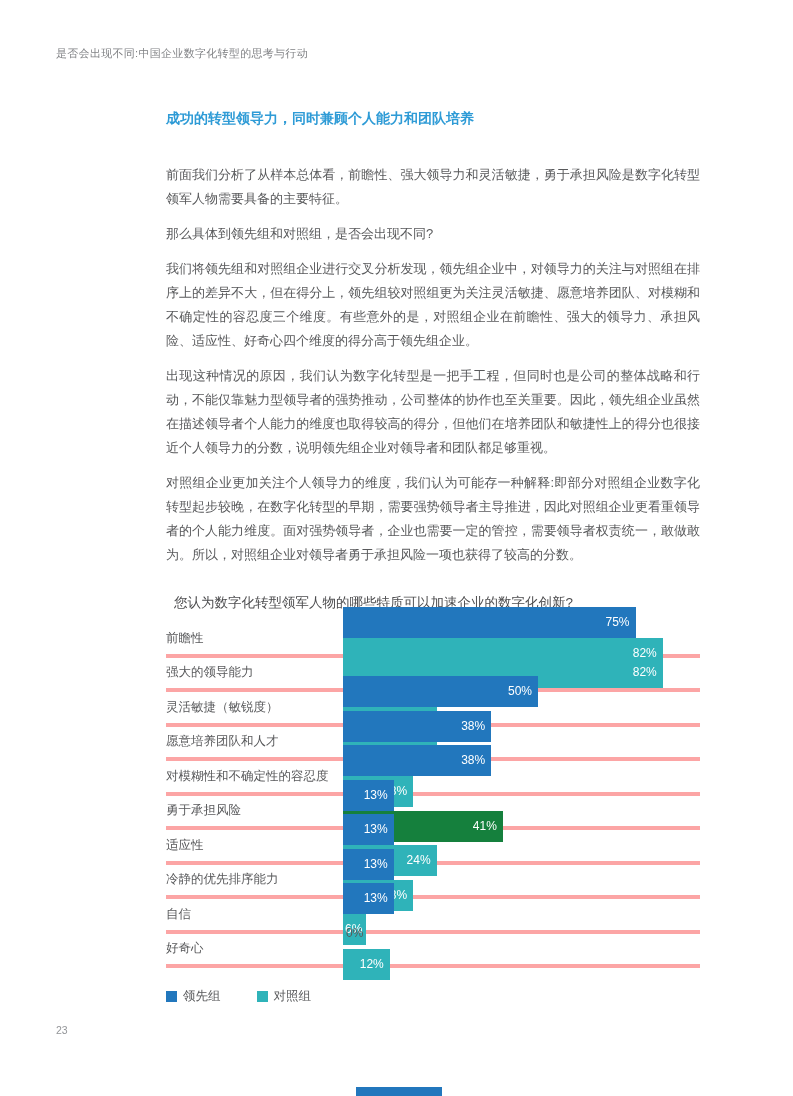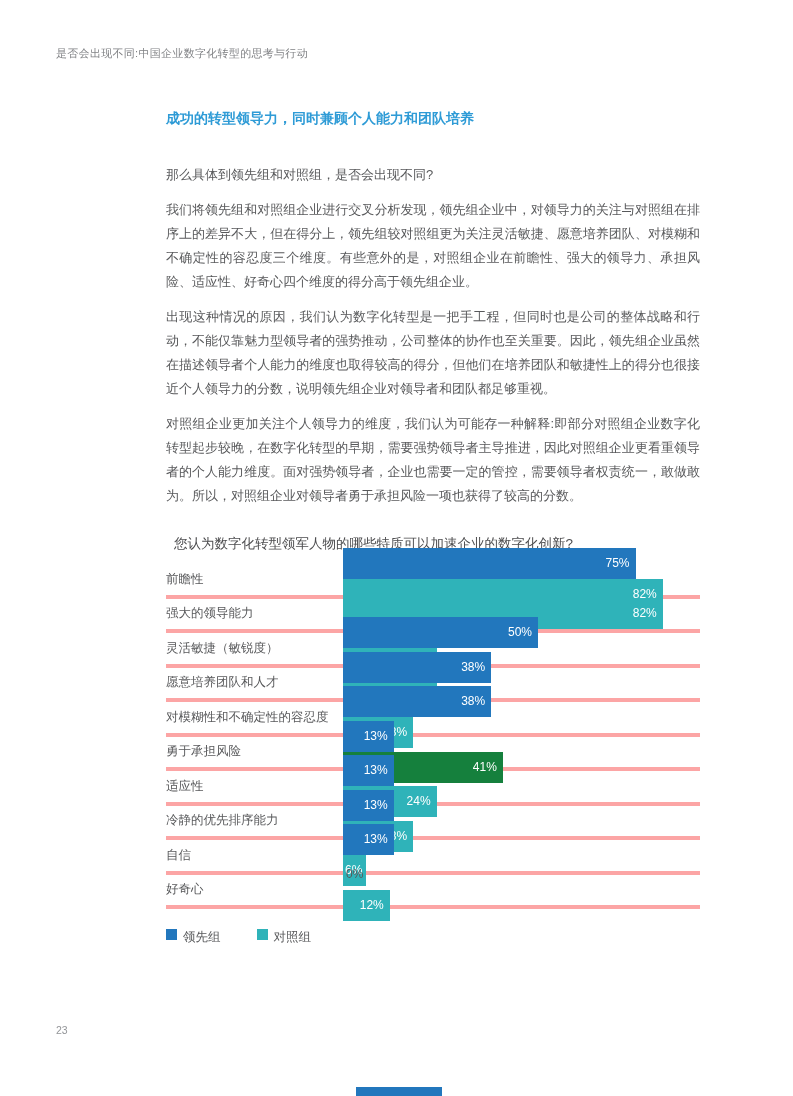--- a/index.html
+++ b/index.html
@@ -57,41 +57,42 @@
   .bar-line.small { justify-content:center; padding-right:2px; }
   .bar-line.zero {
     background:transparent !important;
     color:#58595B;
     justify-content:flex-start; padding-left:3px;
   }
   .legend {
     display:flex; align-items:center; gap:36px;
     margin-top:20px;
   }
-  .legend-item { display:flex; gap:6px; }
+  .legend-item { display:flex; align-items:center; gap:6px; }
   .legend-swatch { width:11px; height:11px; display:inline-block; }
   .legend-label { font-size:12.5px; color:#58595B; }
   .page-number {
     position:absolute; left:56px; top:1024px;
     font-size:10.5px; color:#939598;
   }
   .bottom-accent {
     position:absolute; left:356px; bottom:0;
     width:86px; height:9px;
   }
 </style>
 </head>
 <body>
 
 <div class="page-header">是否会出现不同:中国企业数字化转型的思考与行动</div>
 
 <div class="content">
   <h1 class="article-title" style="color: rgb(46, 155, 214);">成功的转型领导力，同时兼顾个人能力和团队培养</h1>
 
   <div id="paragraphs">
+      <p class="body-para">前面我们分析了从样本总体看，前瞻性、强大领导力和灵活敏捷，勇于承担风险是数字化转型领军人物需要具备的主要特征。</p>
       <p class="body-para">那么具体到领先组和对照组，是否会出现不同?</p>
       <p class="body-para">我们将领先组和对照组企业进行交叉分析发现，领先组企业中，对领导力的关注与对照组在排序上的差异不大，但在得分上，领先组较对照组更为关注灵活敏捷、愿意培养团队、对模糊和不确定性的容忍度三个维度。有些意外的是，对照组企业在前瞻性、强大的领导力、承担风险、适应性、好奇心四个维度的得分高于领先组企业。</p>
       <p class="body-para">出现这种情况的原因，我们认为数字化转型是一把手工程，但同时也是公司的整体战略和行动，不能仅靠魅力型领导者的强势推动，公司整体的协作也至关重要。因此，领先组企业虽然在描述领导者个人能力的维度也取得较高的得分，但他们在培养团队和敏捷性上的得分也很接近个人领导力的分数，说明领先组企业对领导者和团队都足够重视。</p>
       <p class="body-para">对照组企业更加关注个人领导力的维度，我们认为可能存一种解释:即部分对照组企业数字化转型起步较晚，在数字化转型的早期，需要强势领导者主导推进，因此对照组企业更看重领导者的个人能力维度。面对强势领导者，企业也需要一定的管控，需要领导者权责统一，敢做敢为。所以，对照组企业对领导者勇于承担风险一项也获得了较高的分数。</p>
     </div>
 
   <div class="chart-question">您认为数字化转型领军人物的哪些特质可以加速企业的数字化创新?</div>
 
   <div class="chart-rows" id="chart-rows">
       <div class="chart-row">

